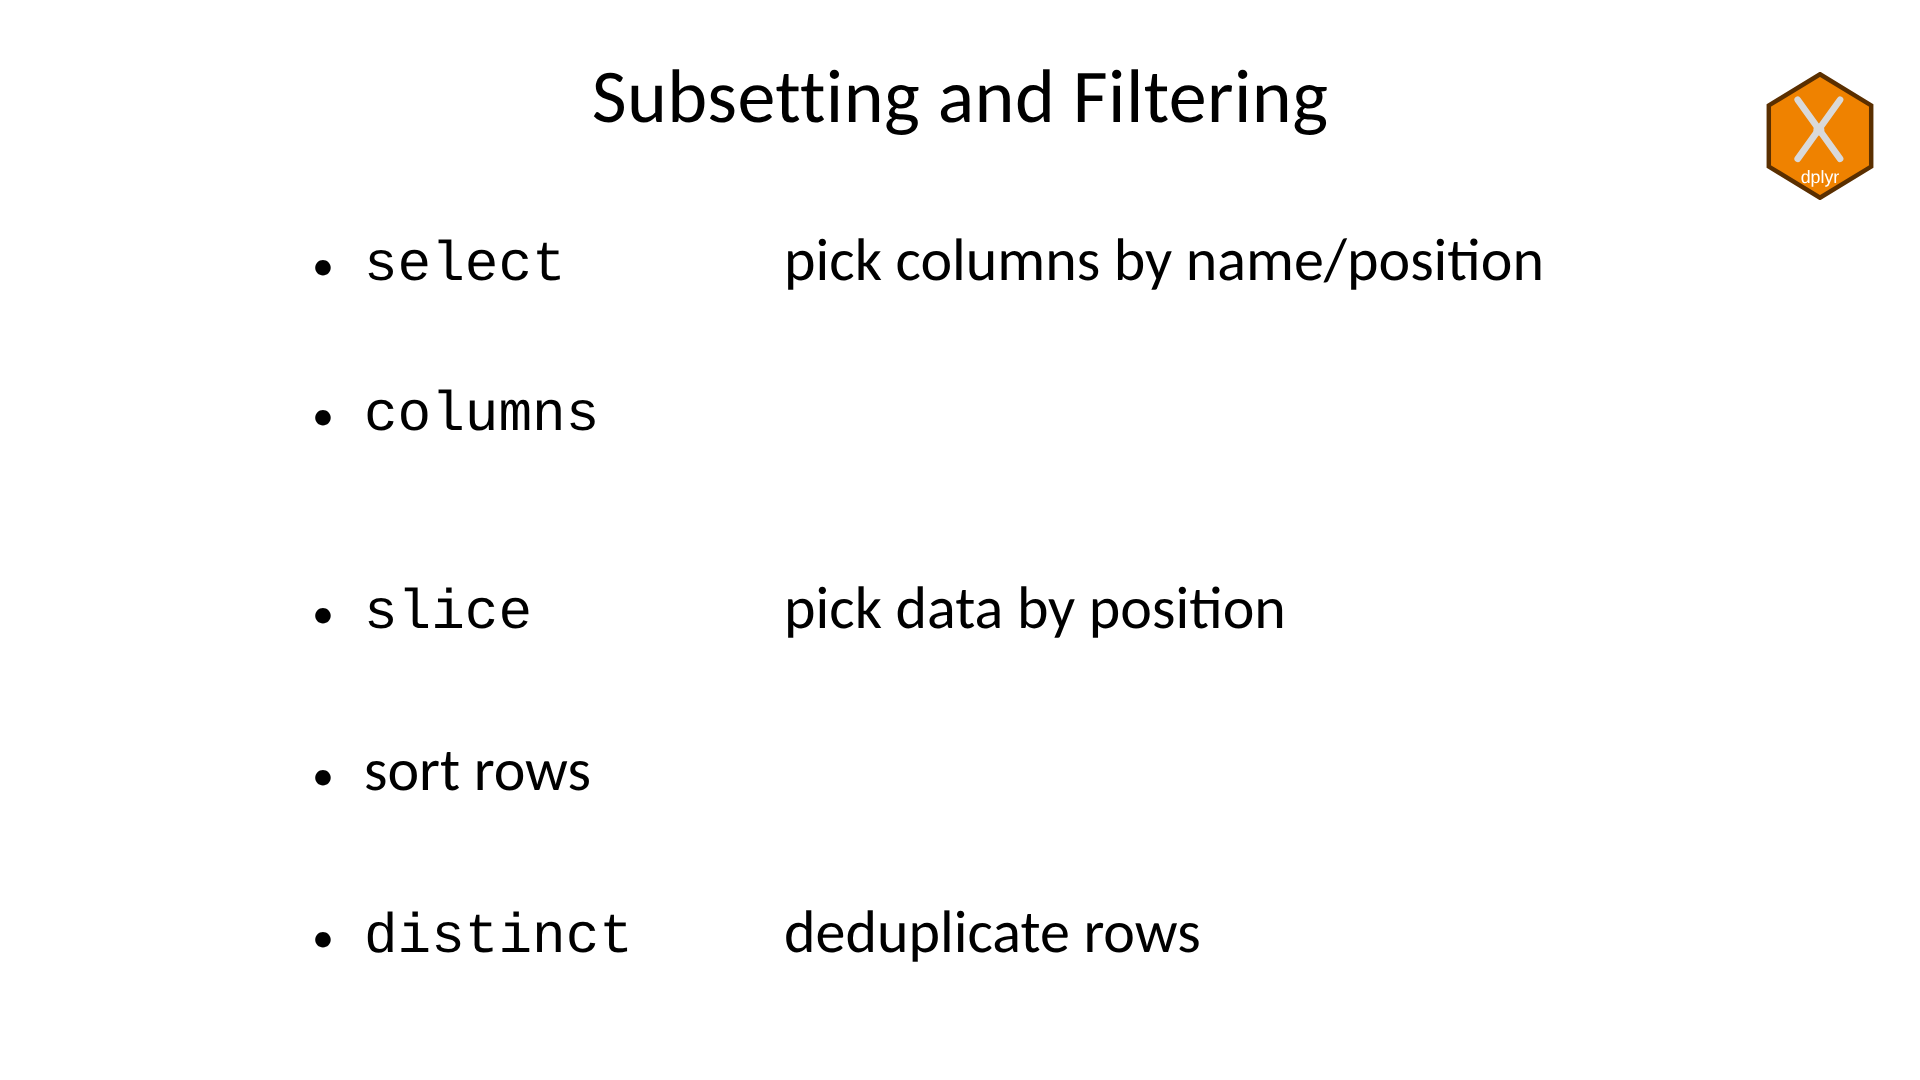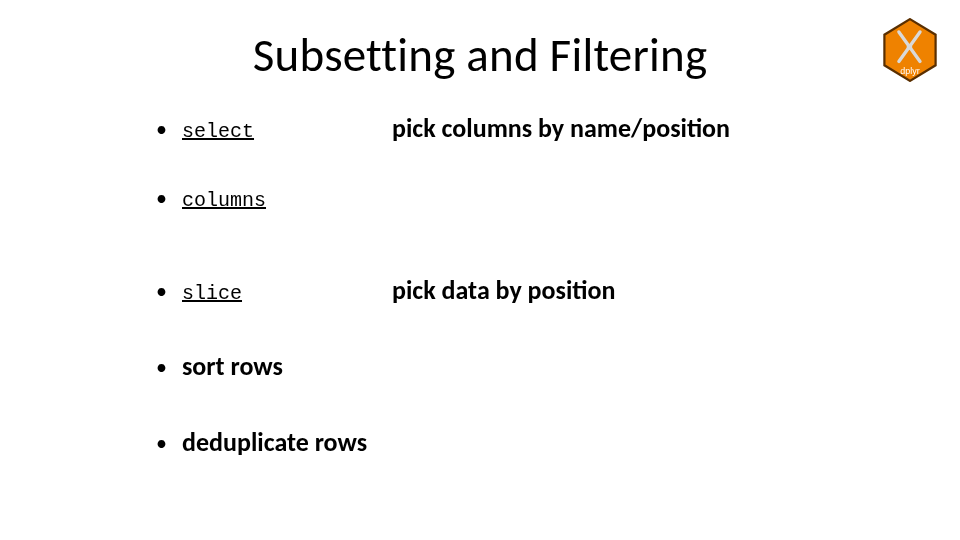--- a/index.html
+++ b/index.html
@@ -17,27 +17,27 @@
     width: 960px;
     height: 540px;
     box-sizing: border-box;
   }
   .title {
     position: absolute;
     top: 26px;
     left: 0;
     width: 960px;
     text-align: center;
-    font-size: 47px;
+    font-size: 38px;
     font-weight: 400;
     letter-spacing: 0.2px;
   }
   .hexlogo {
     position: absolute;
-    top: 18px;
+    top: 36px;
     right: 22px;
     width: 56px;
     height: 64px;
   }
   .content {
     position: absolute;
     top: 112px;
     left: 156px;
     width: 720px;
   }
@@ -51,29 +51,28 @@
   }
   .bullet {
     width: 26px;
     font-size: 22px;
     line-height: 1;
     color: #000;
     flex: 0 0 auto;
   }
   .fn {
     font-family: Consolas, "Courier New", monospace;
-    font-size: 20px;
+    font-size: 28px;
     font-weight: 400;
     width: 210px;
     flex: 0 0 auto;
-    text-decoration: underline;
   }
   .desc {
-    font-size: 26px;
-    font-weight: 700;
+    font-size: 30px;
+    font-weight: 400;
   }
 </style>
 </head>
 <body>
 
 <div class="slide">
 
   <div class="title">Subsetting and Filtering</div>
 
   <div class="hexlogo">
@@ -108,17 +107,18 @@
       <span class="desc">pick data by position</span>
     </div>
 
     <div class="row">
       <span class="bullet">•</span>
       <span class="desc">sort rows</span>
     </div>
 
     <div class="row">
       <span class="bullet">•</span>
+      <span class="fn">distinct</span>
       <span class="desc">deduplicate rows</span>
     </div>
 
   </div>
 </div>
 
 </body></html>

